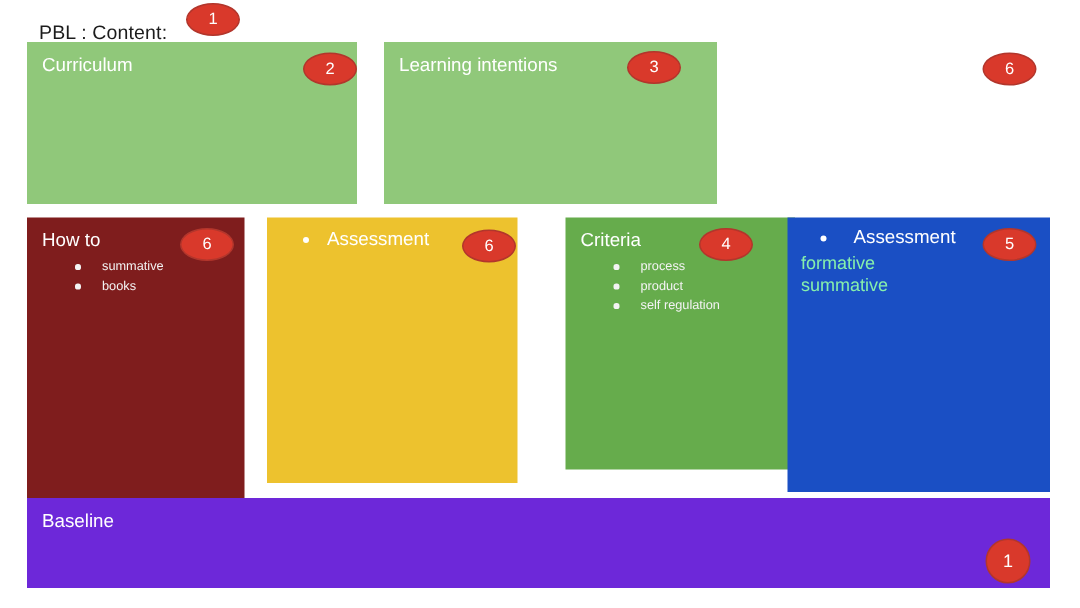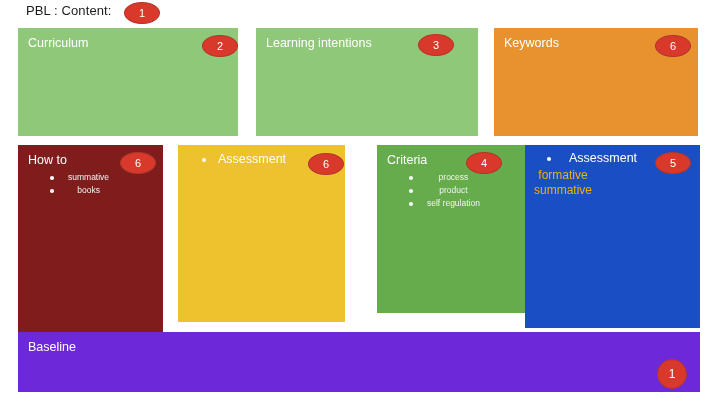--- a/index.html
+++ b/index.html
@@ -19,34 +19,33 @@
     position: relative;
     width: 720px;
     height: 405px;
     background: #ffffff;
   }
 
   
   .page-title {
     position: absolute;
     left: 26px;
-    top: 3px;
+    top: 14px;
     font-size: 13px;
     color: #1c1c1c;
     letter-spacing: 0.1px;
     white-space: nowrap;
   }
 
   
   .card {
     position: absolute;
     box-sizing: border-box;
     color: #ffffff;
     overflow: hidden;
-    text-align: center;
   }
   .card-title {
     position: absolute;
     left: 10px;
     top: 8px;
     font-size: 12.5px;
     color: #ffffff;
     white-space: nowrap;
   }
   .card-title.indented {
@@ -91,21 +90,21 @@
     border-radius: 50%;
     background: #ffffff;
   }
 
   .plain-lines {
     position: absolute;
     left: 9px;
     top: 23px;
     font-size: 12px;
     line-height: 15px;
-    color: #eab308;
+    color: #86efac;
   }
 
   
   .badge {
     position: absolute;
     display: flex;
     align-items: center;
     justify-content: center;
     background: #d9392b;
     color: #ffffff;
@@ -136,23 +135,20 @@
   <div class="card" id="card-curriculum" style="left:18px; top:28px; width:220px; height:108px; background:#90c87a;">
     <div class="card-title">Curriculum</div>
   </div>
   <div class="badge ellipse" style="left:202px; top:35px;">2</div>
 
   <div class="card" id="card-learning-intentions" style="left:256px; top:28px; width:222px; height:108px; background:#90c87a;">
     <div class="card-title">Learning intentions</div>
   </div>
   <div class="badge ellipse" style="left:418px; top:34px;">3</div>
 
-  <div class="card" id="card-keywords" style="left:494px; top:28px; width:204px; height:108px; background:#e8912f;">
-    <div class="card-title">Keywords</div>
-  </div>
   <div class="badge ellipse" style="left:655px; top:35px;">6</div>
 
   <div class="card" id="card-how-to" style="left:18px; top:145px; width:145px; height:229px; background:#7f1d1d;">
     <div class="card-title">How to</div>
     <ul class="bullets">
       <li>summative</li>
       <li>books</li>
     </ul>
   </div>
   <div class="badge ellipse" style="left:120px; top:152px;">6</div>

